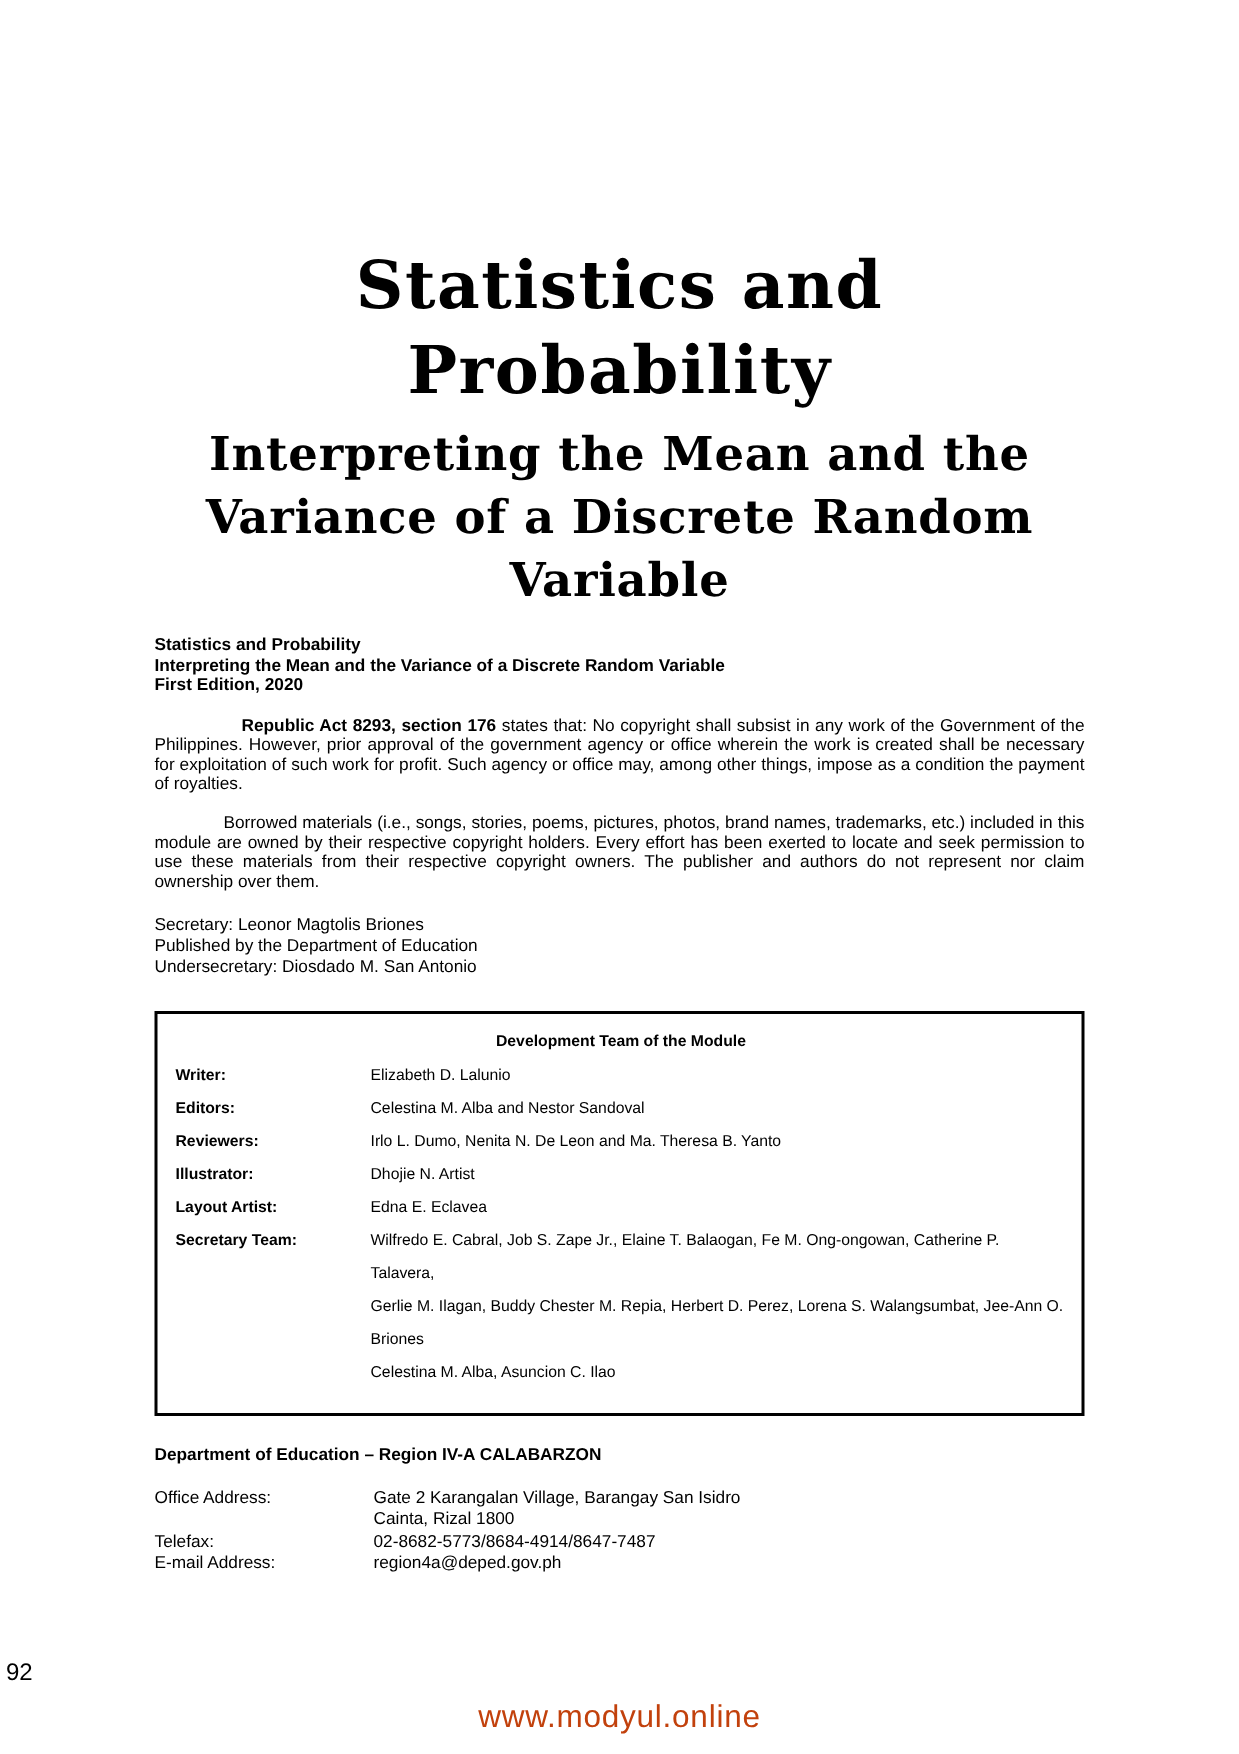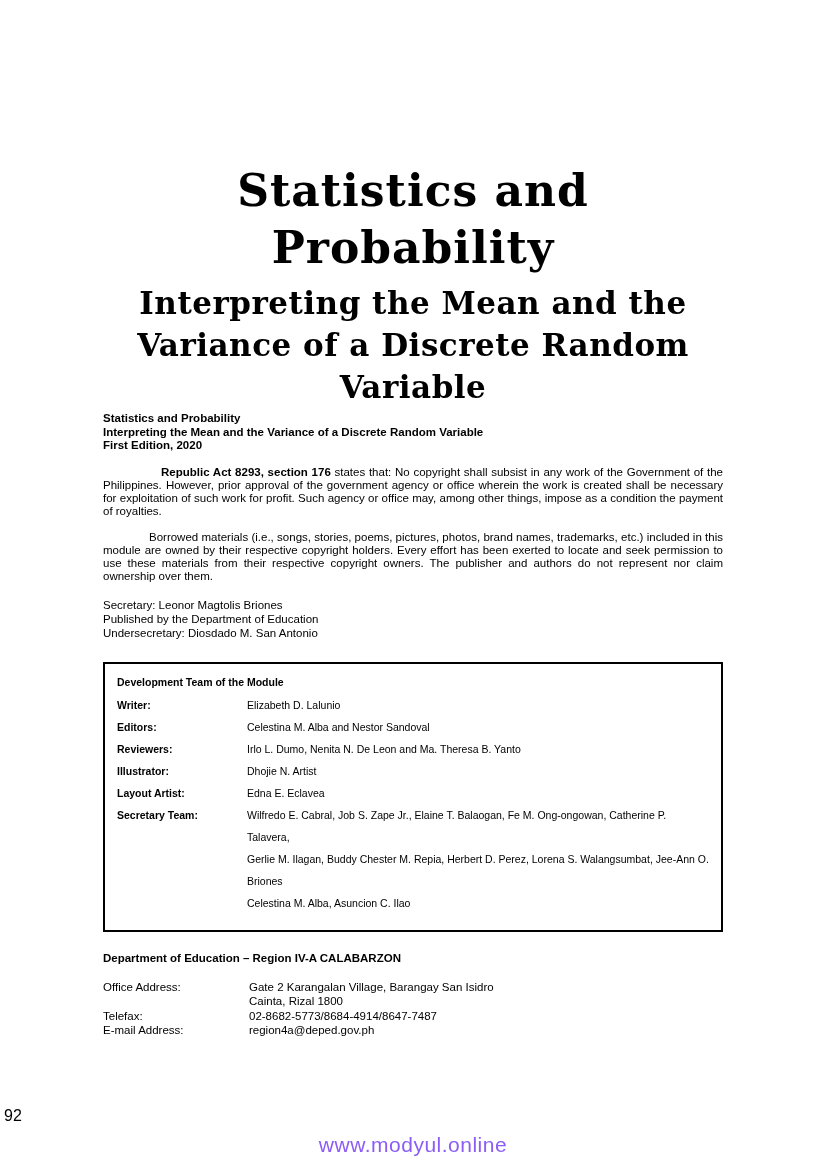--- a/index.html
+++ b/index.html
@@ -18,57 +18,57 @@
 
   .title-block {
     margin-top: 162px;
     text-align: center;
     font-family: "DejaVu Serif", serif;
     font-weight: bold;
   }
   .main-title { font-size: 44px; line-height: 57px; letter-spacing: 1px; }
   .sub-title  { font-size: 31px; line-height: 42px; margin-top: 6px; letter-spacing: 0.5px; }
 
-  .meta-block { margin-top: 4px; font-weight: bold; font-size: 11.5px; line-height: 13.5px; }
+  .meta-block { margin-top: 16px; font-weight: bold; font-size: 11.5px; line-height: 13.5px; }
 
   .para {
     margin-top: 13px;
     font-size: 11.5px;
     line-height: 13px;
     text-align: justify;
     text-indent: 46px;
   }
   .para .lead { font-weight: bold; padding-left: 12px; }
 
   .pub-block { margin-top: 15px; font-size: 11.5px; line-height: 14px; }
 
   .team-box {
     margin-top: 22px;
     border: 2px solid #000;
     padding: 12px 10px 16px 12px;
     font-size: 10.5px;
     min-height: 222px;
   }
-  .team-title { font-weight: bold; font-size: 10.5px; margin-bottom: 6px; }
+  .team-title { text-align: center; font-weight: bold; font-size: 10.5px; margin-bottom: 6px; }
   .team-row { display: grid; grid-template-columns: 102px 1fr; line-height: 22px; gap: 28px; }
   .team-label { font-weight: bold; }
 
   .dept-line { margin-top: 20px; font-weight: bold; font-size: 11.5px; }
 
   .contact-block { margin-top: 16px; font-size: 11.5px; line-height: 14.5px; }
   .contact-row { display: grid; grid-template-columns: 146px 1fr; }
 
   .page-number {
     position: absolute; left: 0; right: 0; bottom: 44px;
     text-align: left; font-size: 16px;
     font-family: Liberation Sans, sans-serif;
   }
   .watermark {
     position: absolute; left: 0; right: 0; bottom: 12px;
-    text-align: center; font-size: 21px; color: #8b5cf6;
+    text-align: center; font-size: 21px; color: #c2410c;
     letter-spacing: 0.5px;
   }
 </style>
 </head>
 <body>
 
 <div class="page">
   <div class="content">
 
     <div class="title-block">

